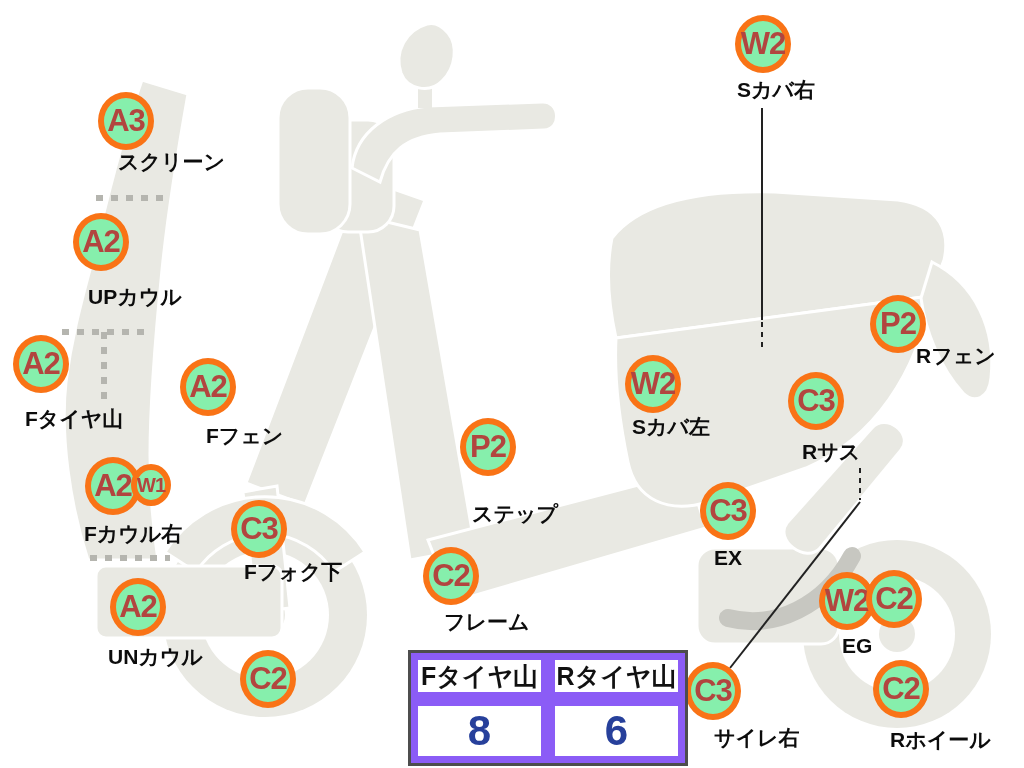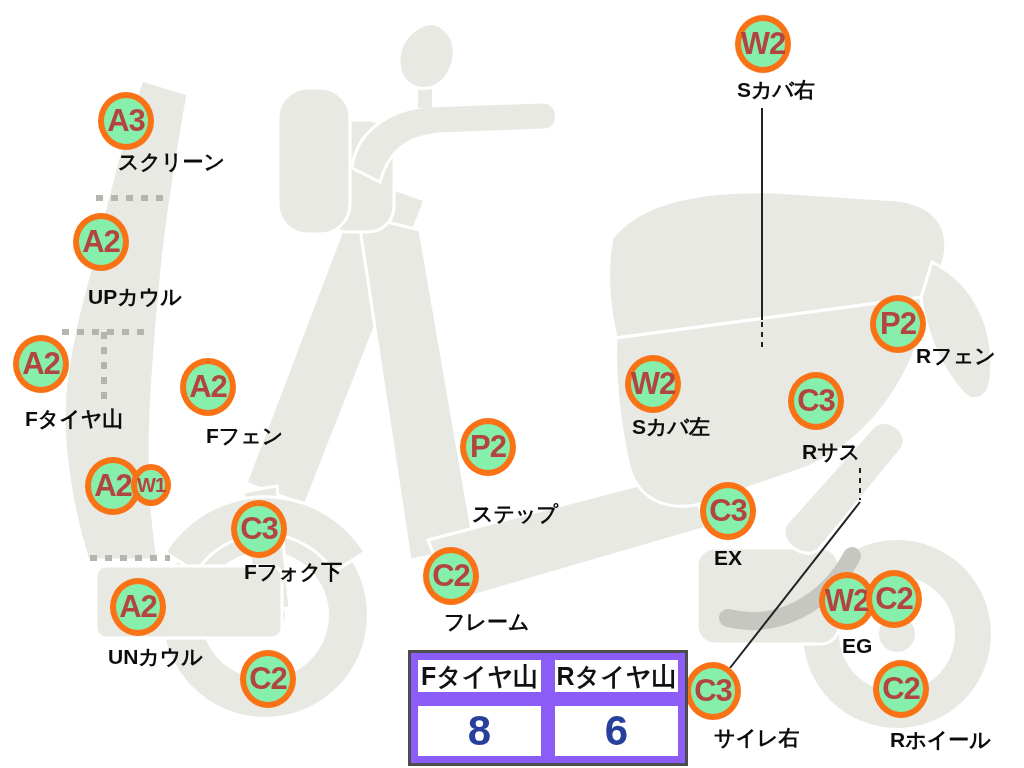--- a/index.html
+++ b/index.html
@@ -115,20 +115,21 @@
   <span class="mlabel" style="left:88px;top:283px">UPカウル</span>
 
   <span class="badge" style="left:13px;top:335px">A2</span>
   <span class="mlabel" style="left:25px;top:405px">Fタイヤ山</span>
 
   <span class="badge" style="left:180px;top:358px">A2</span>
   <span class="mlabel" style="left:206px;top:422px">Fフェン</span>
 
   <span class="badge" style="left:85px;top:457px">A2</span>
   <span class="badge small" style="left:131px;top:464px">W1</span>
+  <span class="mlabel" style="left:84px;top:520px">Fカウル右</span>
 
   <span class="badge" style="left:231px;top:500px">C3</span>
   <span class="mlabel" style="left:244px;top:558px">Fフォク下</span>
 
   <span class="badge" style="left:110px;top:578px">A2</span>
   <span class="mlabel" style="left:108px;top:643px">UNカウル</span>
 
   <span class="badge" style="left:240px;top:650px">C2</span>
 
   <span class="badge" style="left:735px;top:15px">W2</span>

